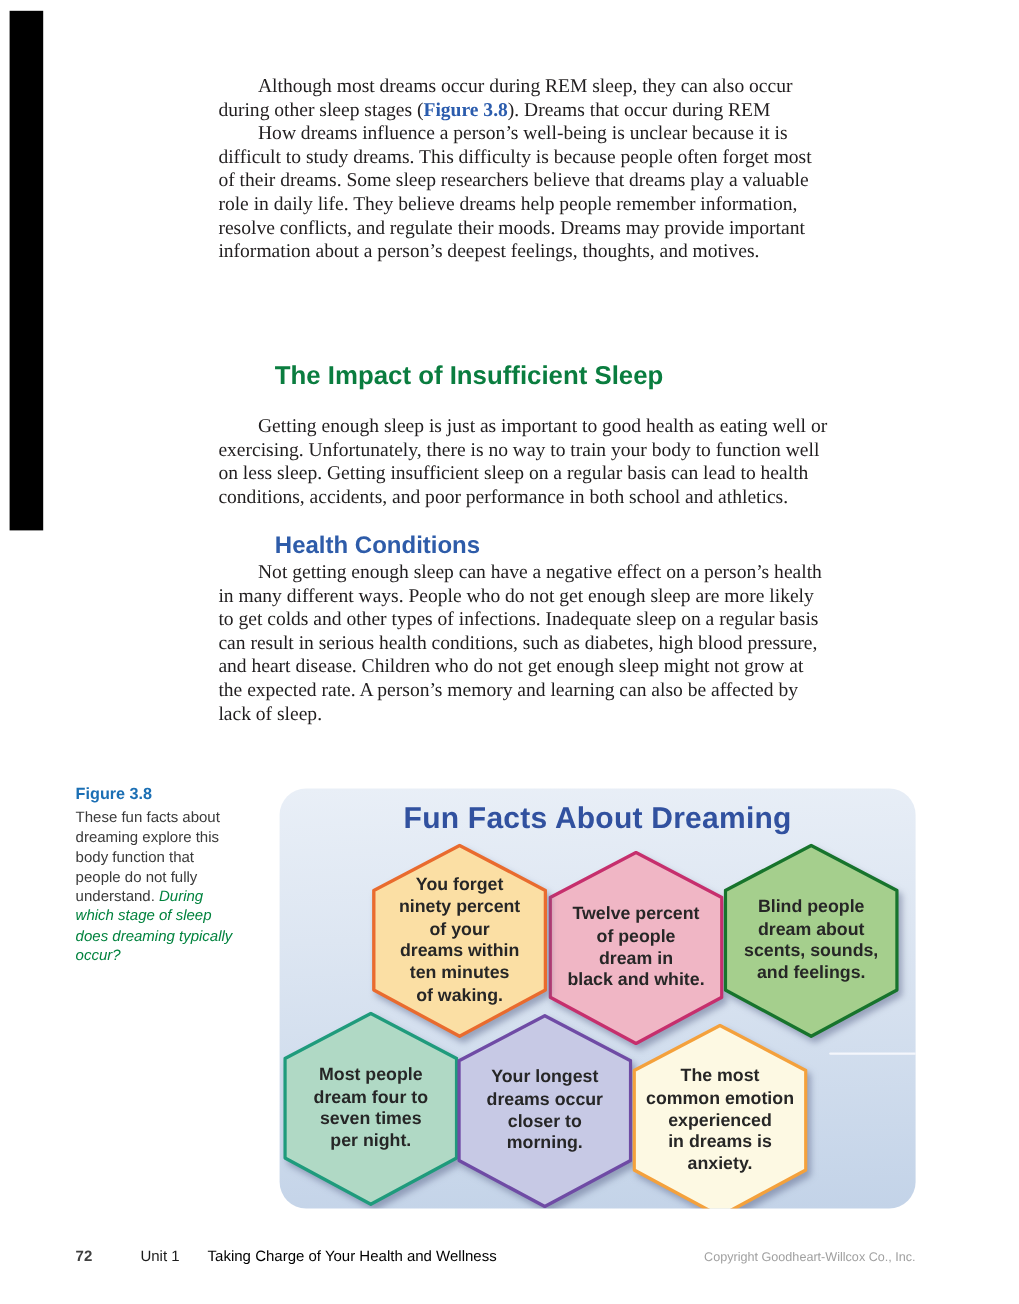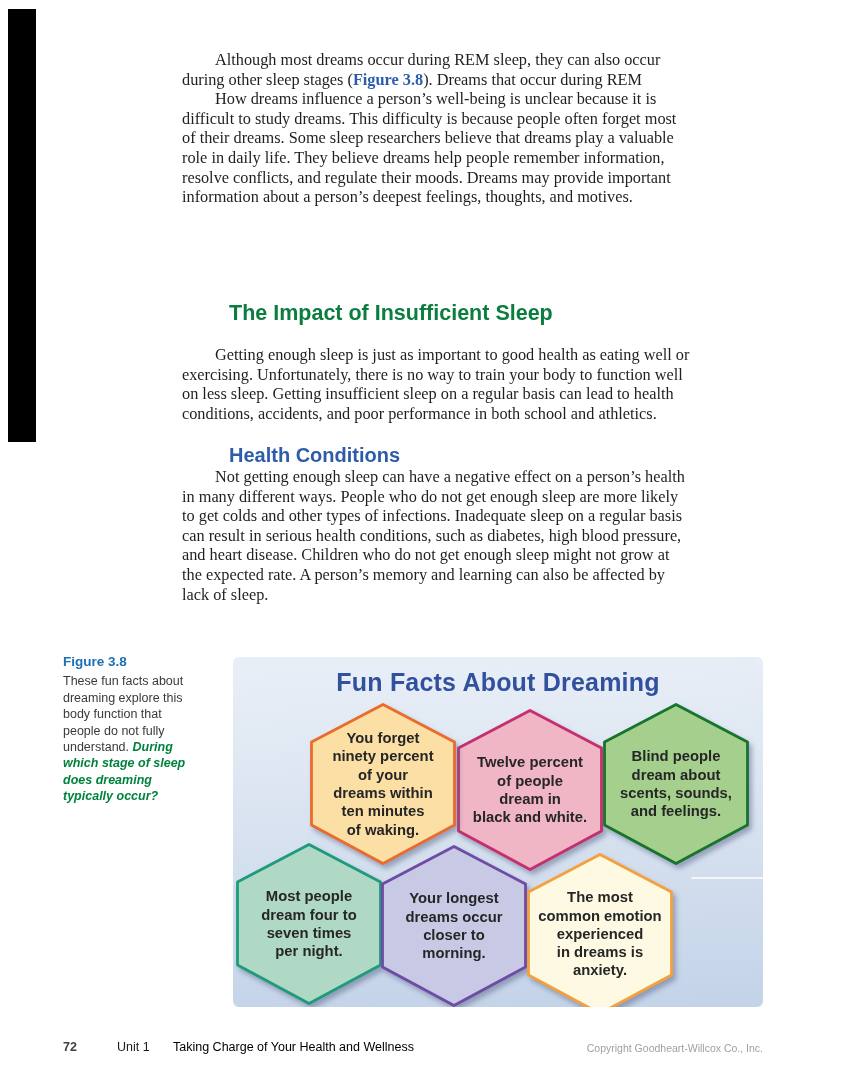--- a/index.html
+++ b/index.html
@@ -3,41 +3,41 @@
 <meta charset="utf-8">
 <style>
   html,body { margin:0; padding:0; background:#ffffff; }
   .page { position:relative; width:849px; height:1087px; background:#ffffff; overflow:hidden;
           font-family:"Liberation Sans", sans-serif; }
 
   
   .edge-tab { position:absolute; left:8px; top:9px; width:28px; height:433px; background:#000000; }
 
   
-  .body-flow { position:absolute; left:182px; top:50px; width:585px; }
+  .body-flow { position:absolute; left:182px; top:62px; width:585px; }
   .para { font-family:"Liberation Serif", serif; font-size:16.3px; line-height:19.6px;
           color:#211e1f; white-space:pre-line; text-indent:33px; margin:0; }
   .figref { color:#2b5cad; font-weight:bold; }
 
   .h-green { position:absolute; left:229px; top:301px; font-size:21.5px; font-weight:bold;
              color:#0a7d3f; margin:0; }
   .h-blue  { position:absolute; left:229px; top:444px; font-size:20px; font-weight:bold;
              color:#2e5ca9; margin:0; }
   .p3 { position:absolute; left:182px; top:345px; width:585px; }
   .p4 { position:absolute; left:182px; top:467px; width:585px; }
 
   
   .caption { position:absolute; left:63px; top:654px; width:136px; font-size:12.5px;
              line-height:16.4px; color:#3a3a3a; }
   .cap-label { display:block; color:#1b6fb4; font-weight:bold; font-size:13.5px; margin-bottom:3px; }
-  .cap-q { color:#00823d; font-weight:bold; font-style:italic; }
+  .cap-q { color:#00823d; font-weight:normal; font-style:italic; }
 
   
   .figure { position:absolute; left:233px; top:657px; width:530px; height:350px;
-            border-radius:6px; overflow:hidden;
+            border-radius:22px; overflow:hidden;
             background:linear-gradient(178deg, #e9eff7 0%, #dde6f2 35%, #c3d3e8 100%); }
   .fig-title { text-align:center; margin:11px 0 0 0; font-size:25px; font-weight:bold;
                color:#31519f; letter-spacing:0.2px; }
 
   .hex { position:absolute; width:146px; height:162px; }
   .hex svg { position:absolute; left:0; top:0; filter:drop-shadow(3px 4px 2.5px rgba(90,100,135,0.5)); }
   .hex-text { position:absolute; left:0; top:0; right:0; bottom:0; display:flex; align-items:center;
               justify-content:center; text-align:center; white-space:pre-line; font-weight:bold;
               font-size:14.8px; line-height:18.3px; color:#262626; }
   .hex1 { left:77px;  top:46px;  }

